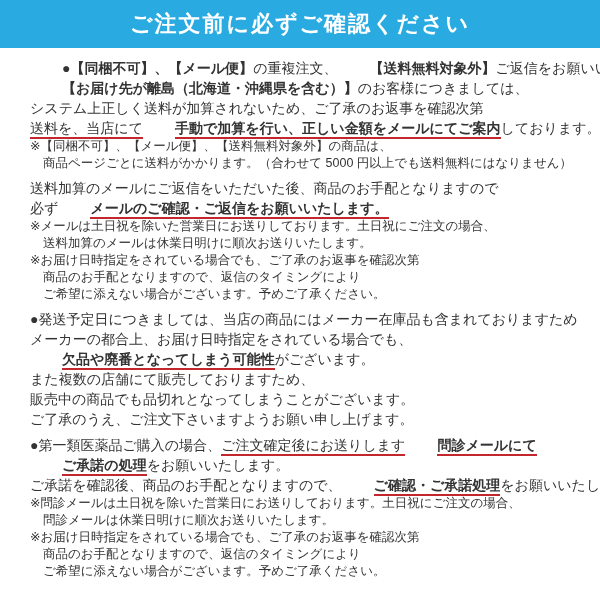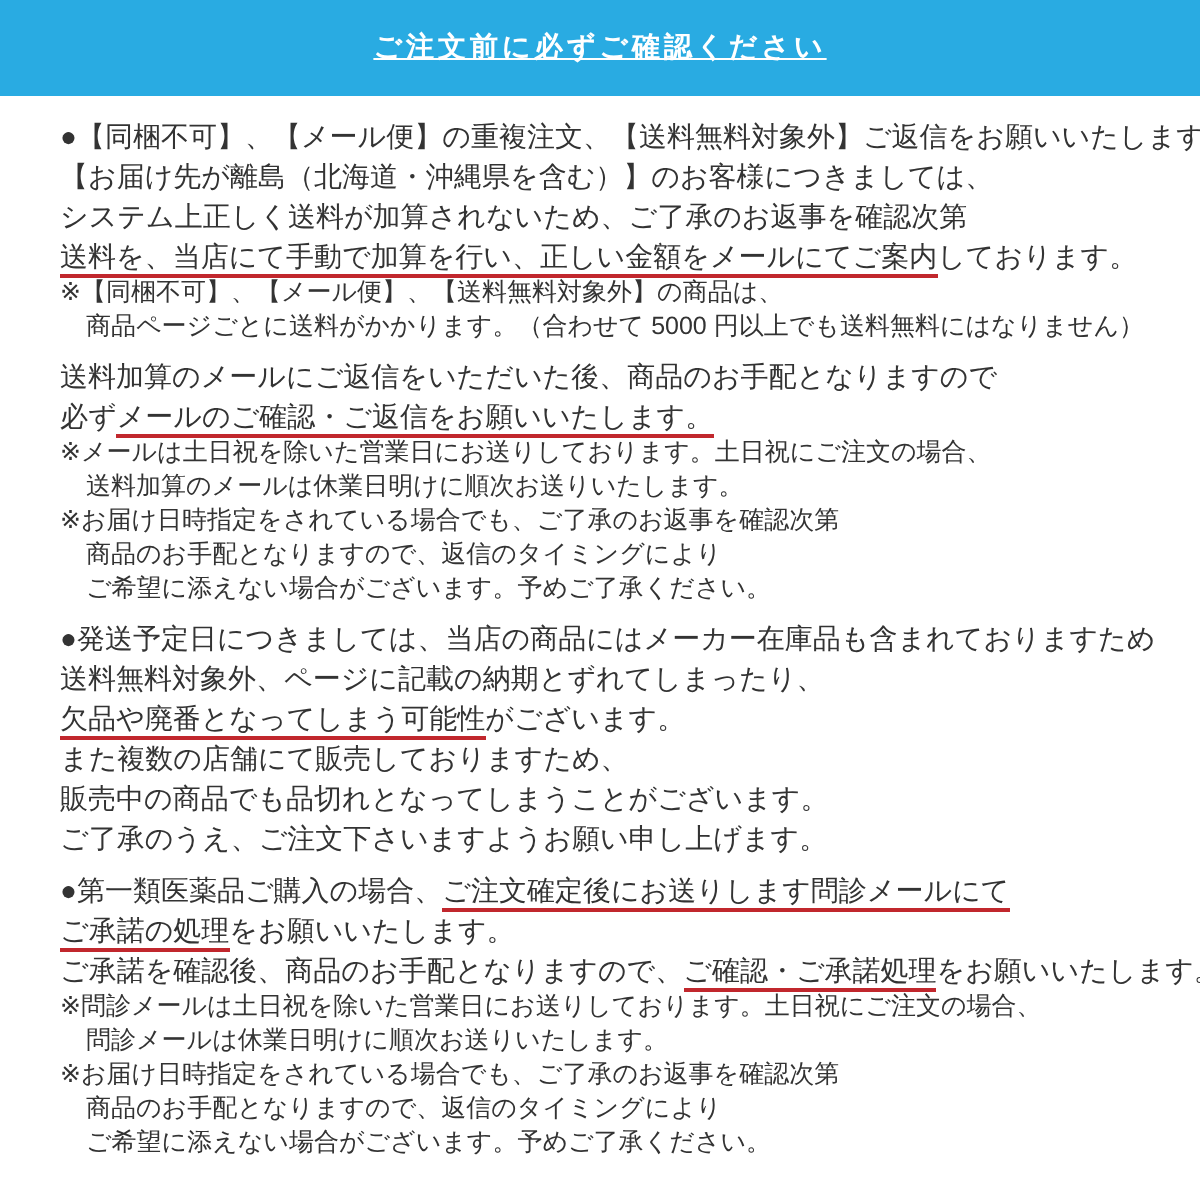--- a/index.html
+++ b/index.html
@@ -11,41 +11,41 @@
   }
   .page { width: 600px; height: 600px; background: #fff; }
   .hdr {
     width: 600px; height: 48px;
     background: var(--header_bg, #29abe2);
     display: flex; align-items: center; justify-content: center;
   }
   .hdr h1 {
     margin: 15px;
     color: var(--header_text, #fff);
-    font-size: 14px; font-weight: bold; letter-spacing: 2px; text-decoration: underline;
+    font-size: 22px; font-weight: bold; letter-spacing: 2px;
   }
   .body {
     padding: 10px 8px 0 30px;
     color: var(--body_text, #333);
   }
   .sec { margin: 0 0 6px 0; }
   .line {
     margin: 0; padding: 0;
     font-size: 14px; line-height: 20px;
     white-space: nowrap;
     color: var(--body_text, #333);
   }
   .note {
     margin: 0; padding: 0;
     font-size: 12.5px; line-height: 17px;
     white-space: nowrap;
     color: var(--body_text, #333);
   }
   .note.cont { padding-left: 13px; }
-  .b { font-weight: normal; }
+  .b { font-weight: bold; margin-left: 32px; }
   .u {
     border-bottom: 2px solid var(--accent_underline, #c1272d);
     padding-bottom: 1px;
     text-align: right;
   }
 </style>
 </head>
 <body>
 
 <div class="page">
@@ -69,21 +69,21 @@
       <p class="line"><span>必ず</span><span class="b u">メールのご確認・ご返信をお願いいたします。</span></p>
       <p class="note">※メールは土日祝を除いた営業日にお送りしております。土日祝にご注文の場合、</p>
       <p class="note cont">送料加算のメールは休業日明けに順次お送りいたします。</p>
       <p class="note">※お届け日時指定をされている場合でも、ご了承のお返事を確認次第</p>
       <p class="note cont">商品のお手配となりますので、返信のタイミングにより</p>
       <p class="note cont">ご希望に添えない場合がございます。予めご了承ください。</p>
     </section>
 
     <section class="sec">
       <p class="line"><span>●発送予定日につきましては、当店の商品にはメーカー在庫品も含まれておりますため</span></p>
-      <p class="line"><span>送料無料対象外、ページに記載の納期とずれてしまったり、</span></p>
+      <p class="line"><span>メーカーの都合上、お届け日時指定をされている場合でも、</span></p>
       <p class="line"><span class="b u">欠品や廃番となってしまう可能性</span><span>がございます。</span></p>
       <p class="line"><span>また複数の店舗にて販売しておりますため、</span></p>
       <p class="line"><span>販売中の商品でも品切れとなってしまうことがございます。</span></p>
       <p class="line"><span>ご了承のうえ、ご注文下さいますようお願い申し上げます。</span></p>
     </section>
 
     <section class="sec">
       <p class="line"><span>●第一類医薬品ご購入の場合、</span><span class="u">ご注文確定後にお送りします</span><span class="b u">問診メールにて</span></p>
       <p class="line"><span class="b u">ご承諾の処理</span><span>をお願いいたします。</span></p>
       <p class="line"><span>ご承諾を確認後、商品のお手配となりますので、</span><span class="b u">ご確認・ご承諾処理</span><span>をお願いいたします。</span></p>

